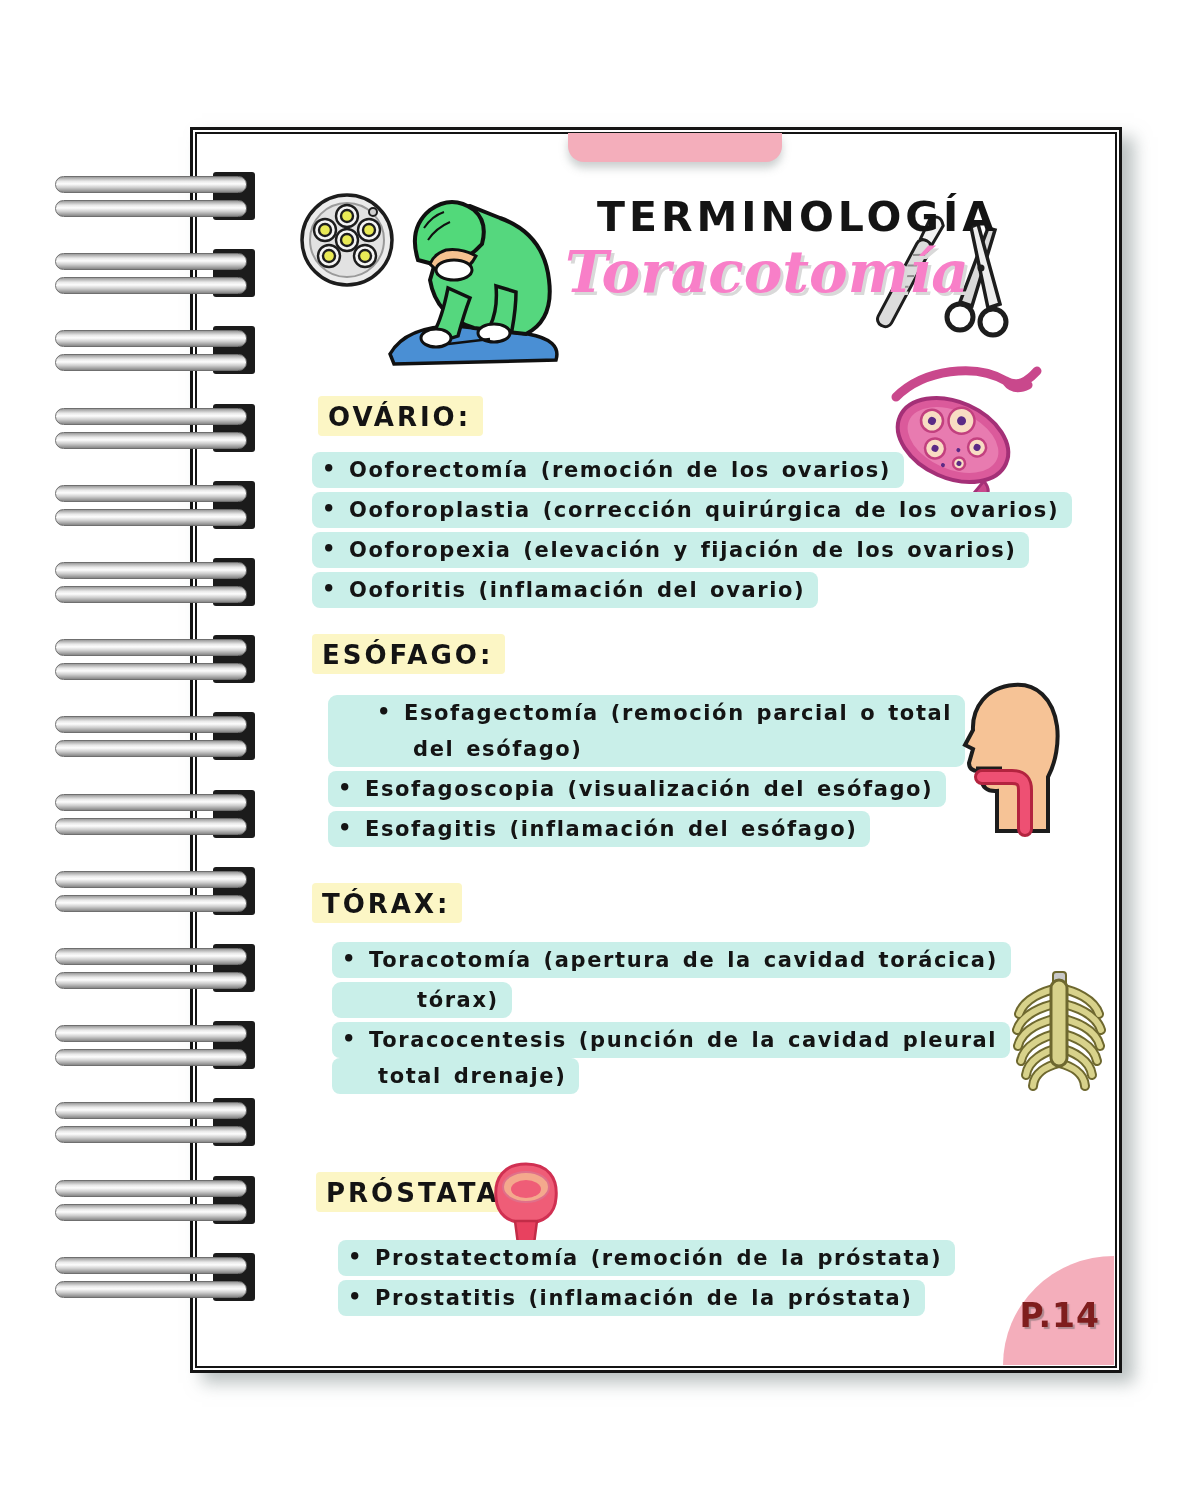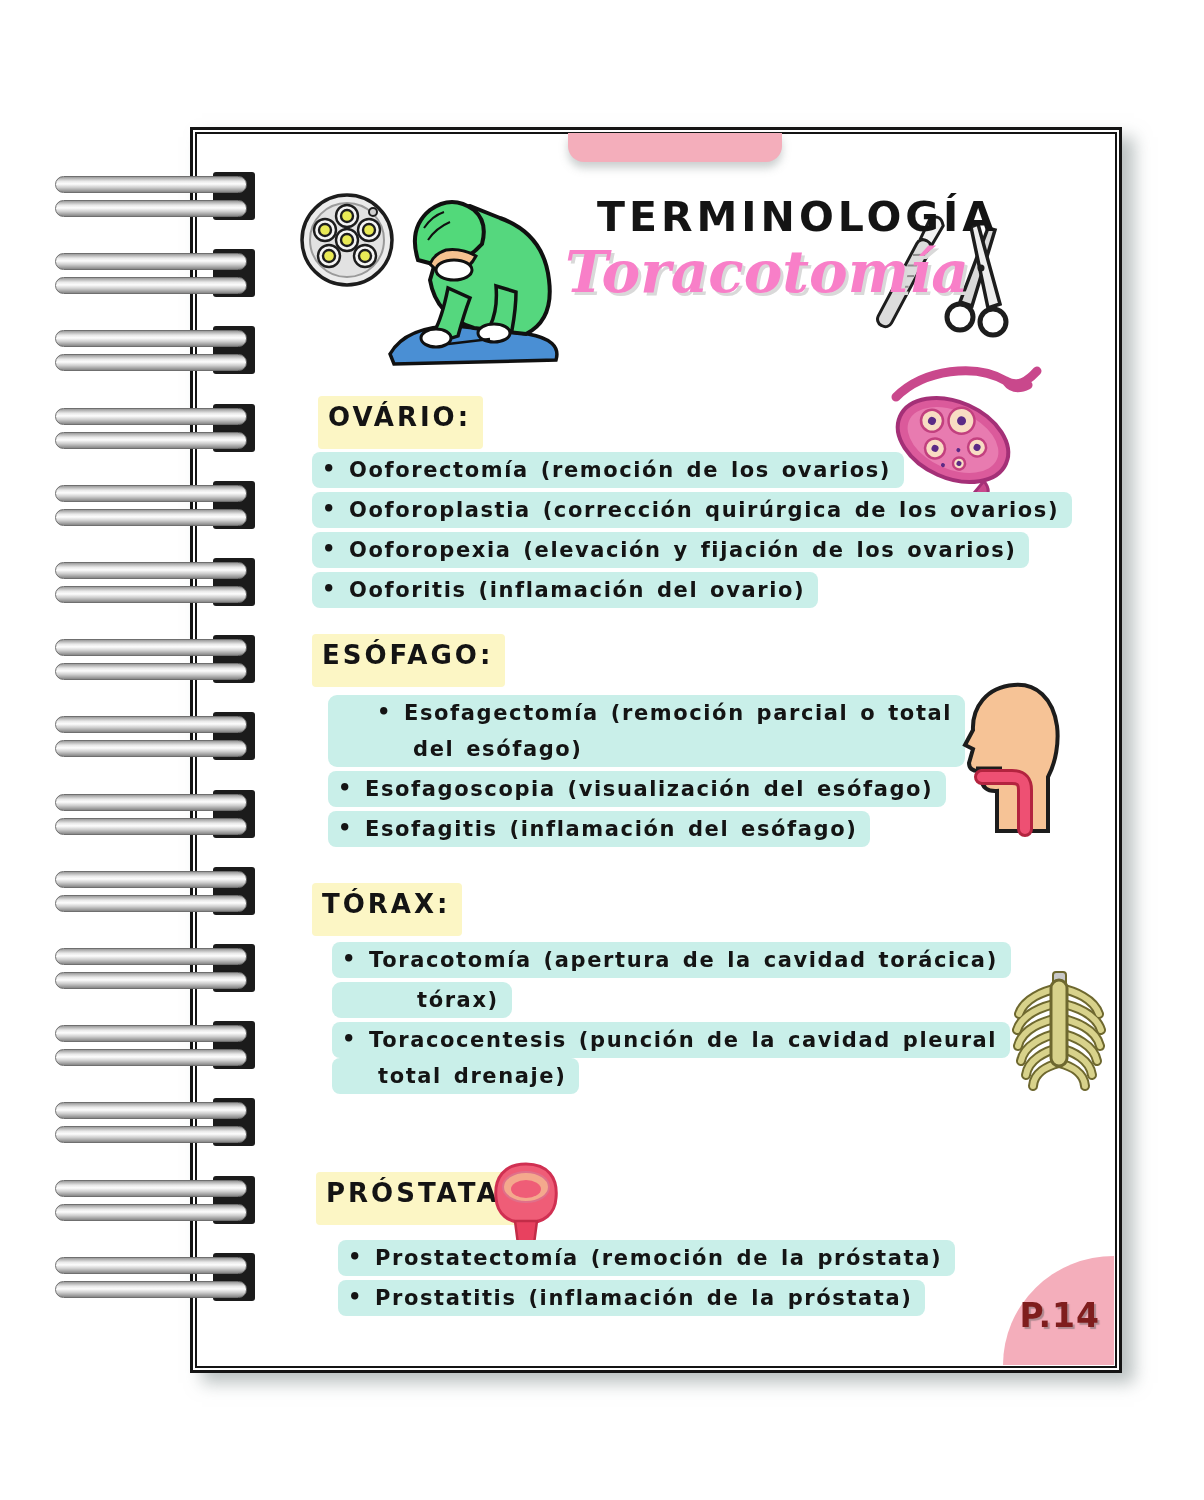--- a/index.html
+++ b/index.html
@@ -24,21 +24,21 @@
 
   
   .title-black{position:absolute;left:553px;top:193px;width:364px;text-align:left;
       font-size:41px;font-weight:bold;letter-spacing:4px;color:#141414;z-index:5;margin-left:44px;}
   .title-pink{position:absolute;left:565px;top:238px;width:330px;text-align:center;
       font-family:"DejaVu Serif","Liberation Serif",serif;font-style:italic;font-weight:bold;
       font-size:58px;color:var(--script,#f87fc8);text-shadow:3px 3px 0 #d9d9d9;z-index:5;}
 
   
   .sec-label{display:inline-block;background:var(--yellow,#fcf6c5);color:#141414;
-      font-size:26px;font-weight:bold;letter-spacing:3px;padding:6px 12px 17px 10px;border-radius:4px;
+      font-size:26px;font-weight:bold;letter-spacing:3px;padding:6px 12px 4px 10px;border-radius:4px;
       white-space:nowrap;}
 
   
   .items{position:absolute;}
   .term-item{width:-moz-fit-content;width:fit-content;margin:0 0 4px 0;}
   .term-item.block{background:var(--cyan,#c9efe9);border-radius:9px;padding-left:39px;}
   .hl-line{width:-moz-fit-content;width:fit-content;white-space:nowrap;
       font-size:21px;font-weight:bold;letter-spacing:1.6px;word-spacing:3px;line-height:28px;
       padding:4px 13px 4px 10px;border-radius:8px;color:#141414;}
   .term-item.lines .hl-line{background:var(--cyan,#c9efe9);}

